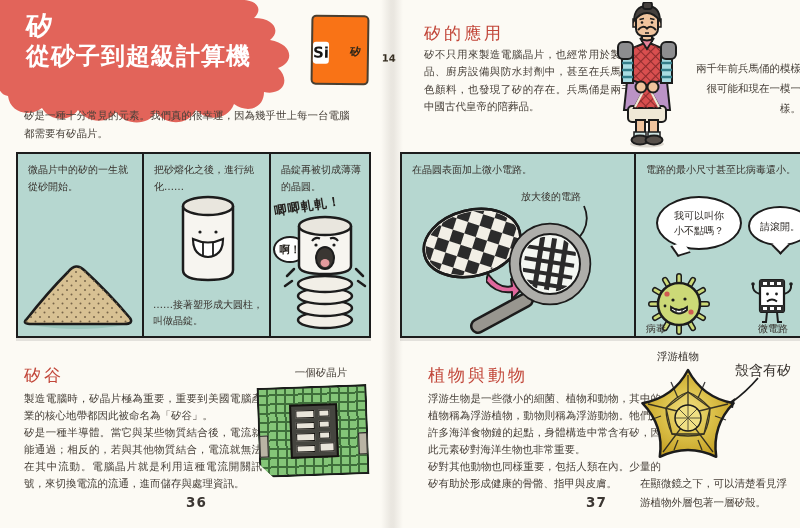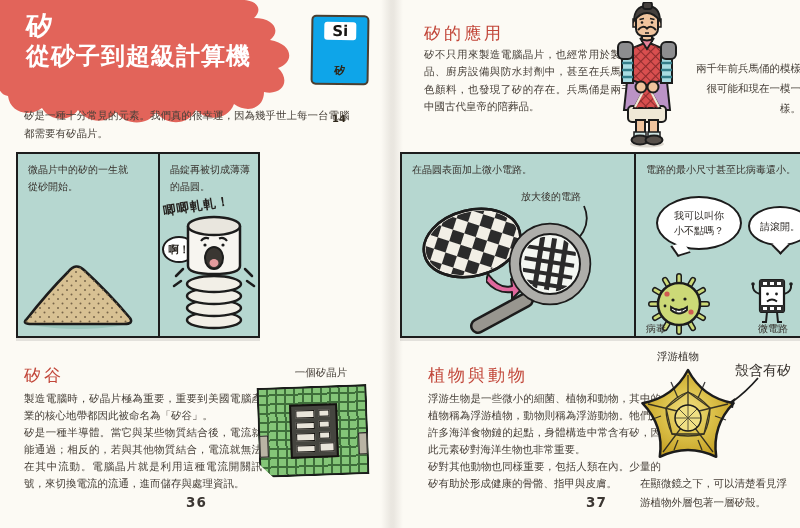--- a/index.html
+++ b/index.html
@@ -6,41 +6,41 @@
   body{font-family:"DejaVu Sans","Liberation Sans",sans-serif;}
   .spread{position:relative;width:800px;height:528px;background:#fcfaf4;overflow:hidden;}
   .gutter{position:absolute;left:381px;top:0;width:22px;height:528px;
     background:linear-gradient(90deg,rgba(0,0,0,0) 0%,rgba(110,100,90,.13) 45%,rgba(110,100,90,.13) 58%,rgba(0,0,0,0) 100%);}
   .txt{color:#474039;}
   
   .cloud-svg{position:absolute;left:0;top:0;}
   .title-block{position:absolute;left:26px;top:10px;color:#fff;font-weight:bold;}
   .title-l1{font-size:27px;letter-spacing:2px;line-height:1.15;}
   .title-l2{font-size:24px;letter-spacing:1px;line-height:1.3;}
-  .si-tile{position:absolute;left:311px;top:15px;width:54px;height:66px;background:#0ea5e9;
+  .si-tile{position:absolute;left:311px;top:15px;width:54px;height:66px;background:#f97316;
     border:2.5px solid #4a3f31;border-radius:5px;transform:rotate(.8deg);
-    display:flex;flex-direction:column;align-items:center;gap:21px;}
+    display:flex;flex-direction:row;align-items:center;gap:21px;}
   .si-symbol-box{margin-top:5px;width:32px;height:22px;background:#fff;border-radius:3px;
     display:flex;align-items:center;justify-content:center;font-weight:bold;font-size:15px;color:#171513;}
   .si-name{font-size:11px;font-weight:bold;color:#2e2ítica619;color:#2e2619;margin-top:2px;}
   .si-number{font-size:10px;font-weight:bold;color:#2e2619;margin-top:14px;}
   .intro{position:absolute;left:24px;top:106px;width:334px;font-size:10.5px;line-height:1.75;margin:0;}
   
   .heading{position:absolute;margin:0;color:#c2473a;font-size:17px;font-weight:normal;letter-spacing:3px;}
   .apps-heading{left:424px;top:22px;}
   .apps-body{position:absolute;left:424px;top:46px;width:241px;font-size:10.5px;line-height:1.66;margin:0;text-align:justify;}
   .warrior-svg{position:absolute;left:616px;top:2px;}
   .warrior-caption{position:absolute;left:686px;top:56px;width:112px;font-size:10.5px;line-height:1.9;margin:3px;text-align:right;}
   
   .strip{position:absolute;top:152px;display:flex;box-shadow:0 3px 0 rgba(90,90,90,.15);}
   .strip-left{left:16px;}
   .strip-right{left:400px;}
   .panel{position:relative;background:#b6d7d0;border:2.5px solid #1c1c1c;border-left-width:0;box-sizing:border-box;height:186px;}
   .panel.first{border-left-width:2.5px;}
-  .p1{width:144px;} .p2{width:127px;} .p3{width:100px;} .p4{width:236px;} .p5{width:190px;}
+  .p1{width:128px;} .p2{width:127px;} .p3{width:100px;} .p4{width:236px;} .p5{width:190px;}
   .ptext{position:absolute;left:10px;top:8px;font-size:10px;line-height:1.65;color:#37322d;margin:0;}
   .pcaption{position:absolute;left:9px;bottom:7px;font-size:10px;line-height:1.6;color:#37322d;margin:0;}
   .sand-svg{position:absolute;left:2px;bottom:4px;}
   .ingot-svg{position:absolute;left:35px;top:40px;}
   .sfx{position:absolute;left:3px;top:44px;font-size:12.5px;font-weight:bold;color:#24211e;
     transform:rotate(-9deg);letter-spacing:1px;white-space:nowrap;}
   .slice-svg{position:absolute;left:12px;top:60px;}
   .bubble{position:absolute;background:#fff;border:2.5px solid #1c1c1c;border-radius:50%;
     display:flex;align-items:center;justify-content:center;text-align:center;
     font-size:10px;line-height:1.5;color:#2b2723;box-sizing:border-box;}
@@ -166,20 +166,32 @@
             <circle cx="2" cy="2" r="1" fill="#776549"></circle>
               <circle cx="6.5" cy="6.5" r="1" fill="#776549"></circle>
           </pattern>
         </defs>
         <ellipse cx="58" cy="68" rx="54" ry="9" fill="#9cc7bd"></ellipse>
         <path d="M6,68 Q28,40 48,20 Q56,10 64,18 Q88,40 110,66 Q114,72 104,72 L12,72 Q2,72 6,68 Z" fill="#d8c193" stroke="#1c1c1c" stroke-width="2.5" stroke-linejoin="round"></path>
         <path d="M6,68 Q28,40 48,20 Q56,10 64,18 Q88,40 110,66 Q114,72 104,72 L12,72 Q2,72 6,68 Z" fill="url(#sanddots)"></path>
       </svg>
     </div>
 
+    <div class="panel p2">
+      <p class="ptext" style="width:106px;">把砂熔化之後，進行純化……</p>
+      <svg class="ingot-svg" width="58" height="90" viewBox="0 0 58 90">
+        <path d="M4,12 L4,76 Q4,86 29,86 Q54,86 54,76 L54,12" fill="#f7f5f0" stroke="#1c1c1c" stroke-width="2.5"></path>
+        <ellipse cx="29" cy="12" rx="25" ry="9" fill="#e9e6de" stroke="#1c1c1c" stroke-width="2.5"></ellipse>
+        <circle cx="21" cy="38" r="1.6" fill="#1c1c1c"></circle>
+        <circle cx="37" cy="38" r="1.6" fill="#1c1c1c"></circle>
+        <path d="M14,45 Q29,52 44,45 Q44,62 29,63 Q14,62 14,45 Z" fill="#fff" stroke="#1c1c1c" stroke-width="2.2"></path>
+        <path d="M24,48 L24,61 M34,48 L34,61" stroke="#1c1c1c" stroke-width="1.8"></path>
+      </svg>
+      <p class="pcaption" style="width:112px;">……接著塑形成大圓柱，叫做晶錠。</p>
+    </div>
 
     <div class="panel p3">
       <p class="ptext" style="width:82px;">晶錠再被切成薄薄的晶圓。</p>
       <div class="sfx">唧唧軋軋！</div>
       <div class="bubble ah-bubble">
         <span>啊！</span>
         <span class="tail tail-r"></span>
       </div>
       <svg class="slice-svg" width="84" height="120" viewBox="0 0 84 120">
         <ellipse cx="42" cy="106" rx="27" ry="8" fill="#f2efe7" stroke="#1c1c1c" stroke-width="2.5"></ellipse>

